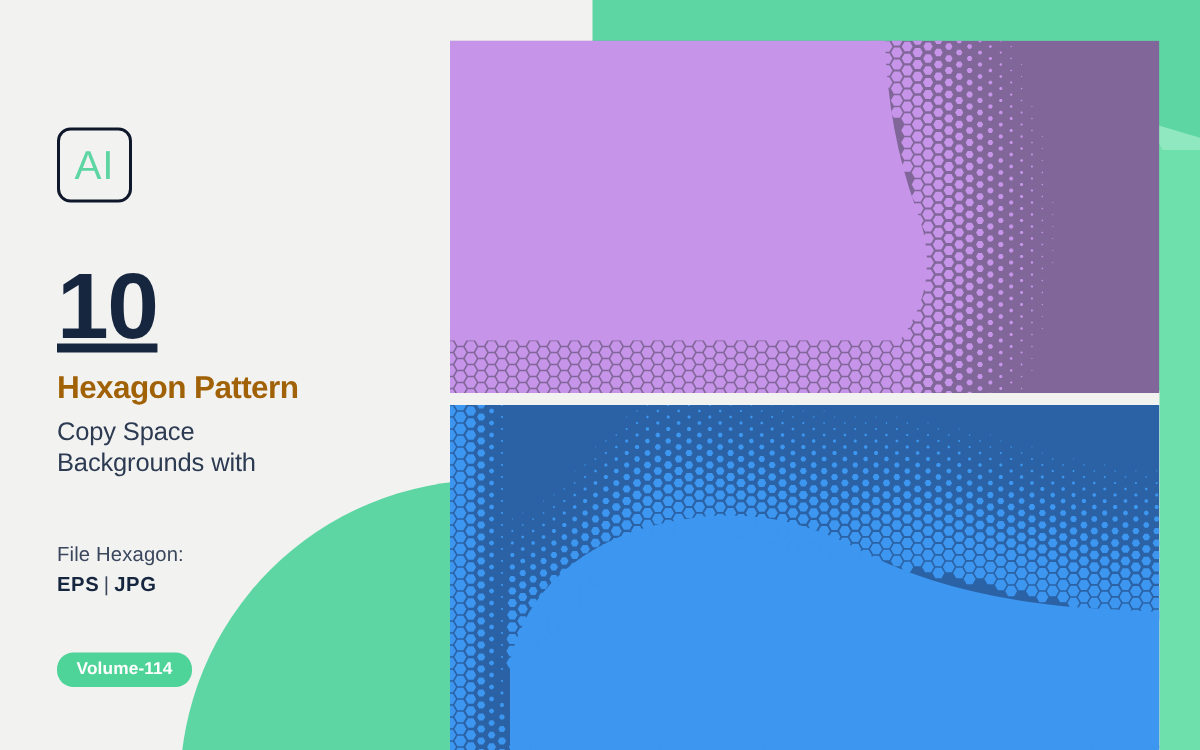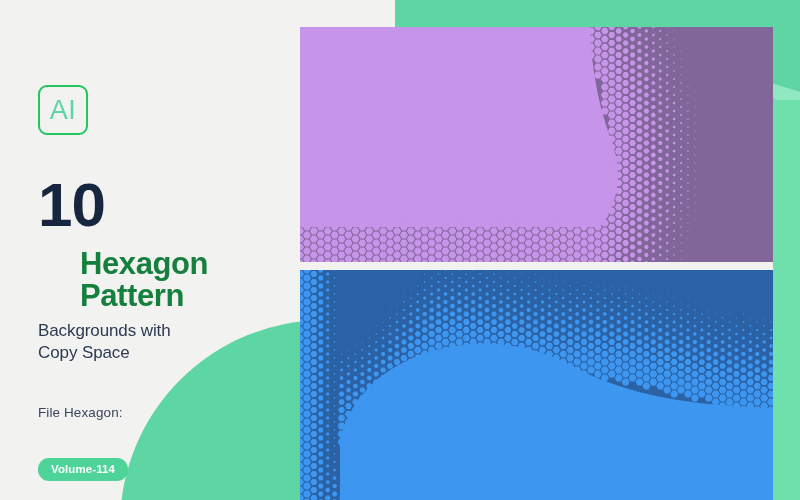--- a/index.html
+++ b/index.html
@@ -31,50 +31,50 @@
   .info-col {
     position: absolute;
     left: 38px;
     top: 85px;
     width: 250px;
   }
 
   .ai-badge {
     width: 50px;
     height: 50px;
-    border: 2px solid #22c55e;
+    border: 2px solid #0f172a;
     border-radius: 9px;
     box-sizing: border-box;
     display: flex;
     align-items: center;
     justify-content: center;
     color: #5ed6a4;
     font-size: 27px;
     font-weight: 400;
     letter-spacing: 0.5px;
     font-family: "Liberation Sans", sans-serif;
   }
 
   .count-number {
     margin-top: 44px;
     font-size: 62px;
     line-height: 0.85;
     font-weight: bold;
     color: #17263f;
     letter-spacing: -1px;
+    text-decoration: underline;
   }
 
   .title-main {
     margin-top: 16px;
-    font-size: 31px;
+    font-size: 21px;
     font-weight: bold;
-    color: #15803d;
+    color: #a16207;
     letter-spacing: -0.4px;
     line-height: 1.05;
-    margin-left: 42px;
   }
 
   .title-sub {
     margin-top: 7px;
     font-size: 17px;
     font-weight: 400;
     color: #2c3a52;
     line-height: 1.28;
     letter-spacing: -0.1px;
   }
@@ -163,26 +163,29 @@
 
     <div class="ai-badge">
       <span>AI</span>
     </div>
 
     <div class="count-number">10</div>
 
     <div class="title-main">Hexagon Pattern</div>
 
     <div class="title-sub">
+      <div>Copy Space</div>
       <div>Backgrounds with</div>
-      <div>Copy Space</div>
     </div>
 
     <div class="formats-label">File Hexagon:</div>
 
+    <div class="formats-value">
+      <span>EPS</span><span class="sep">|</span><span>JPG</span>
+    </div>
 
     <div class="volume-badge">Volume-114</div>
   </div>
 
   <div class="panel" id="panel-purple">
     <svg viewBox="0 0 473 235" preserveAspectRatio="none" aria-hidden="true">
       <defs>
 
         <linearGradient id="pGradX" x1="0" y1="0" x2="1" y2="0">
           <stop offset="0.62" stop-color="#ffffff"></stop>

